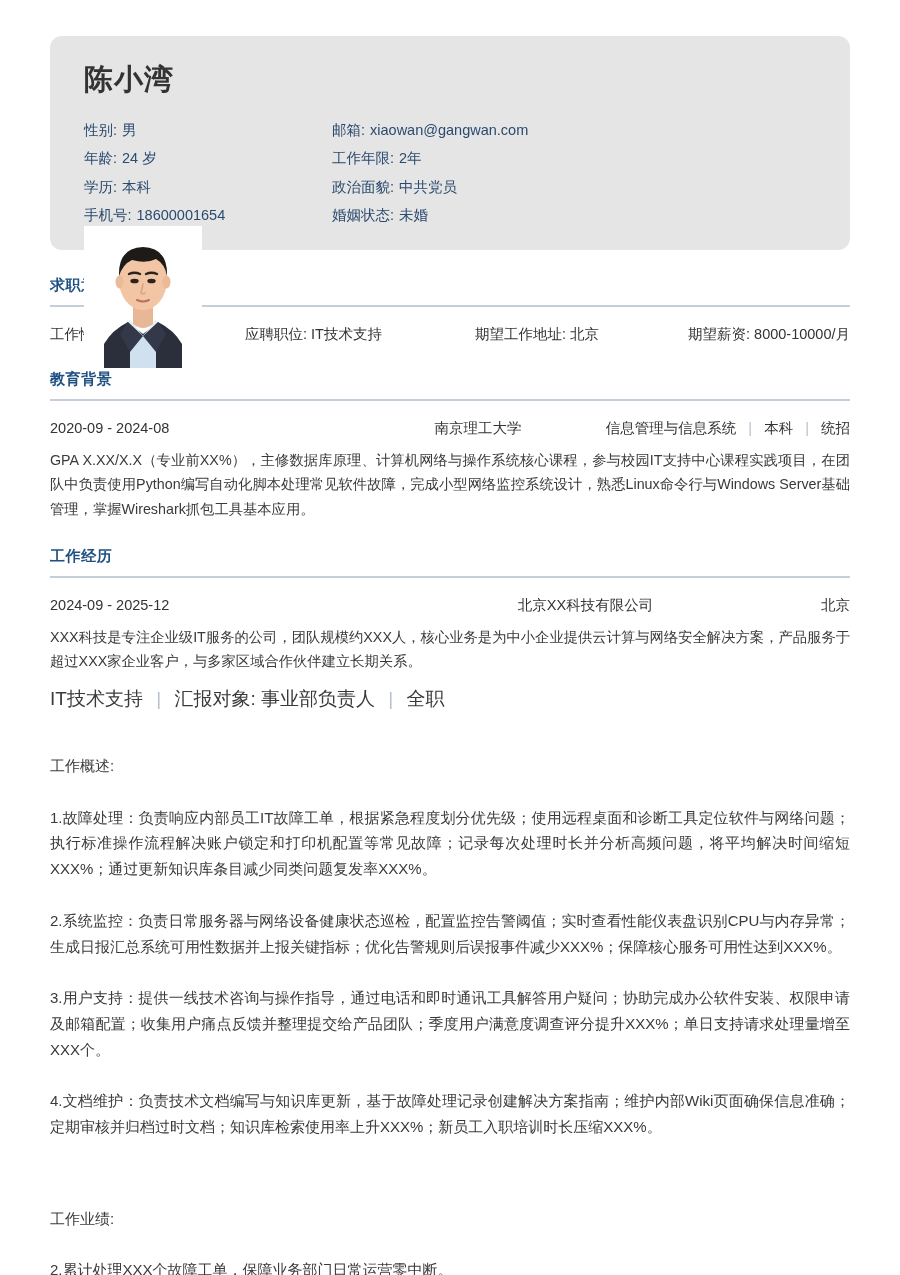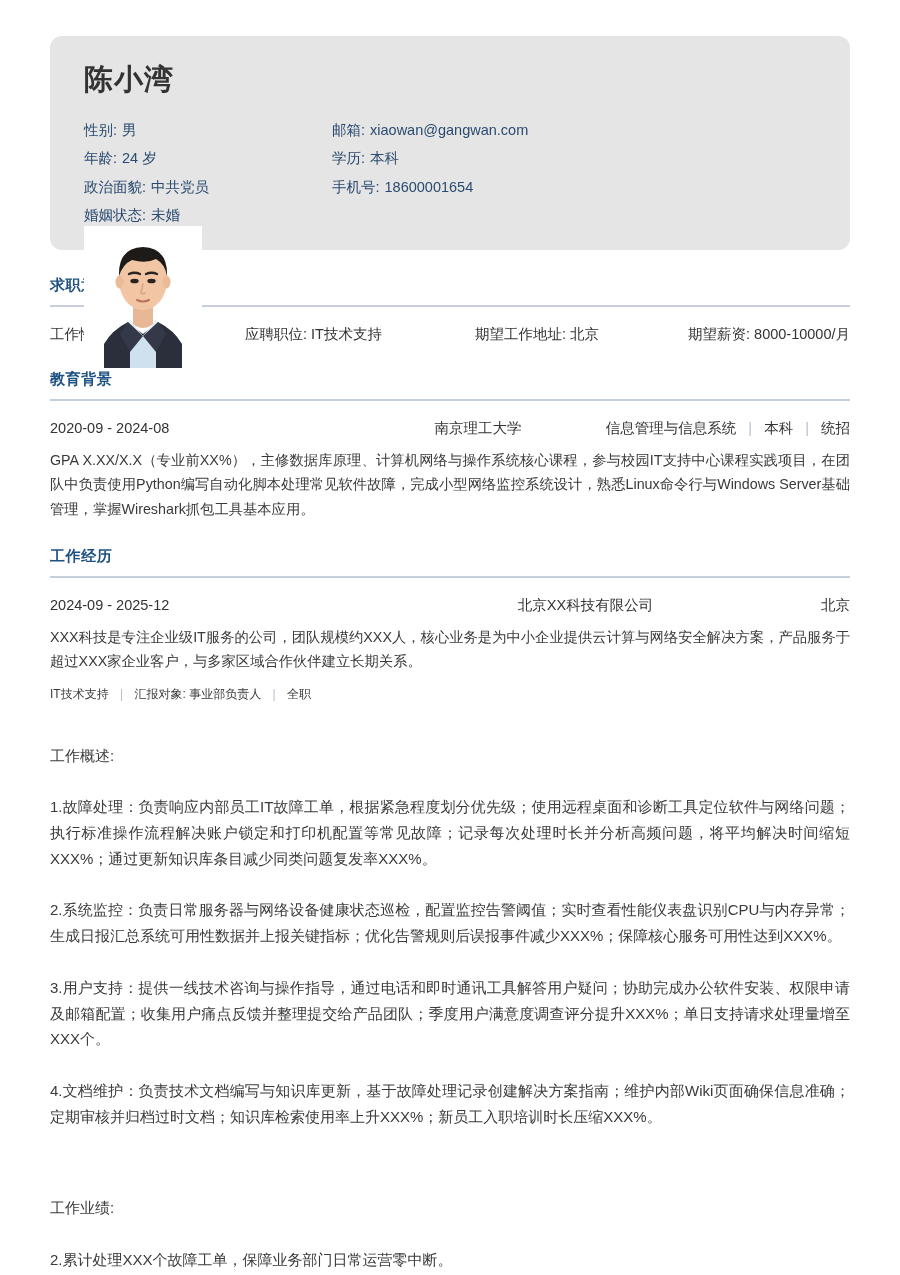--- a/index.html
+++ b/index.html
@@ -130,21 +130,21 @@
     font-size: 14.3px;
     color: #3a3a3a;
     line-height: 1.72;
     margin-top: 9px;
     text-align: justify;
   }
   .entry-desc.italicish {
     font-size: 14.3px;
   }
   .meta-line {
-    font-size: 12px;
+    font-size: 19px;
     color: #3a3a3a;
     margin-top: 11px;
     line-height: 1.5;
   }
   .block {
     font-size: 15px;
     color: #3a3a3a;
     line-height: 1.72;
     margin-top: 14px;
     white-space: pre-line;
@@ -164,20 +164,23 @@
       <div class="person-name">陈小湾</div>
       <div class="info-grid">
         <div class="info-item">
           <span class="info-label">性别:</span><span class="info-value">男</span>
         </div>
         <div class="info-item">
           <span class="info-label">邮箱:</span><span class="info-value">xiaowan@gangwan.com</span>
         </div>
         <div class="info-item">
           <span class="info-label">年龄:</span><span class="info-value">24 岁</span>
+        </div>
+        <div class="info-item">
+          <span class="info-label">工作年限:</span><span class="info-value">2年</span>
         </div>
         <div class="info-item">
           <span class="info-label">学历:</span><span class="info-value">本科</span>
         </div>
         <div class="info-item">
           <span class="info-label">政治面貌:</span><span class="info-value">中共党员</span>
         </div>
         <div class="info-item">
           <span class="info-label">手机号:</span><span class="info-value">18600001654</span>
         </div>

